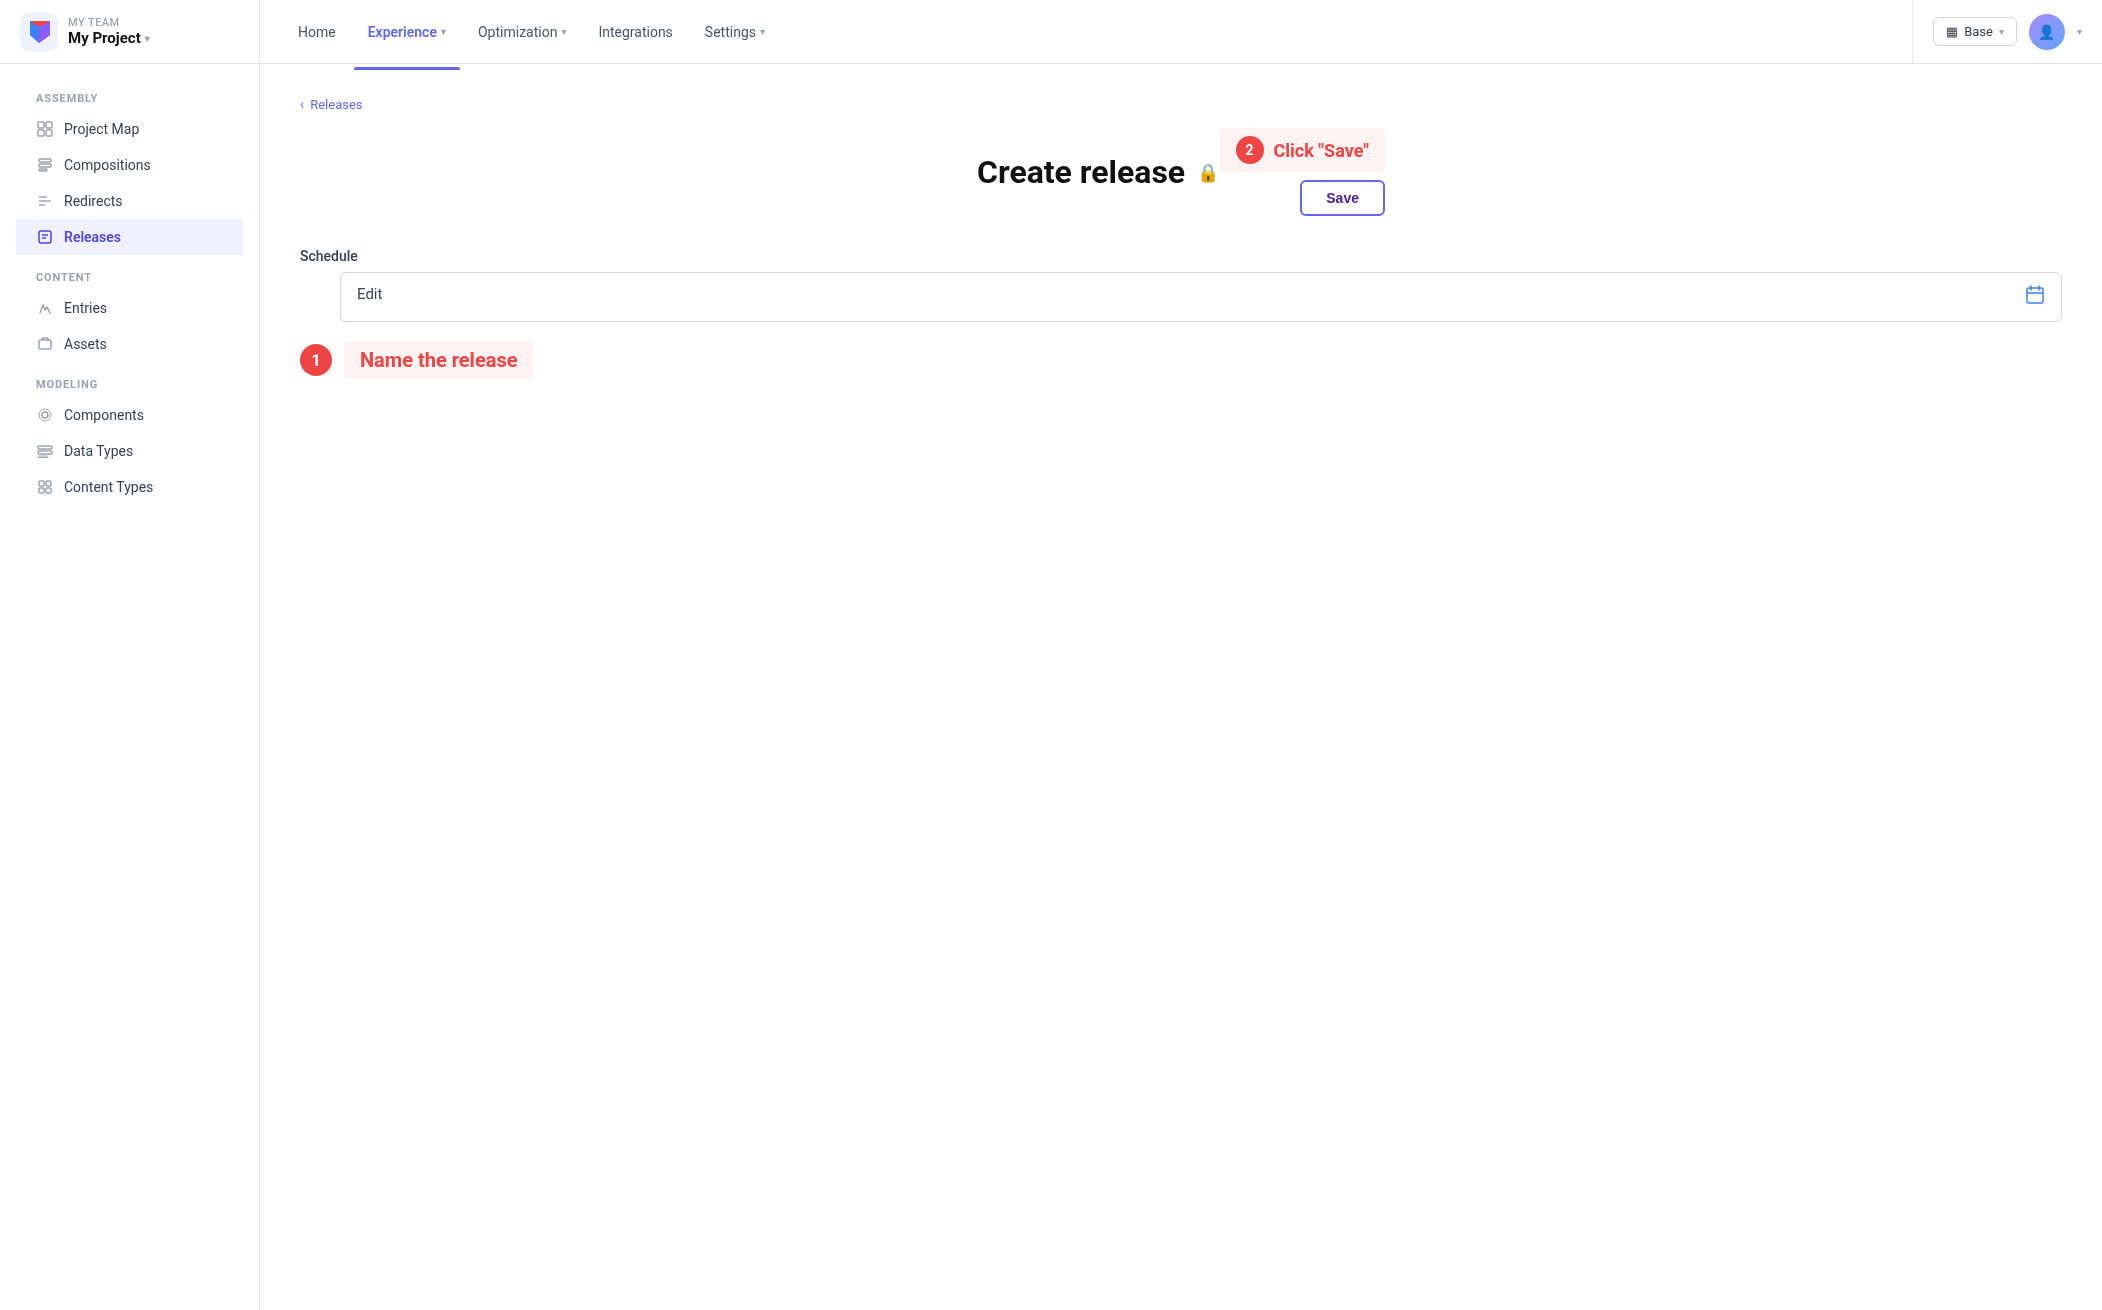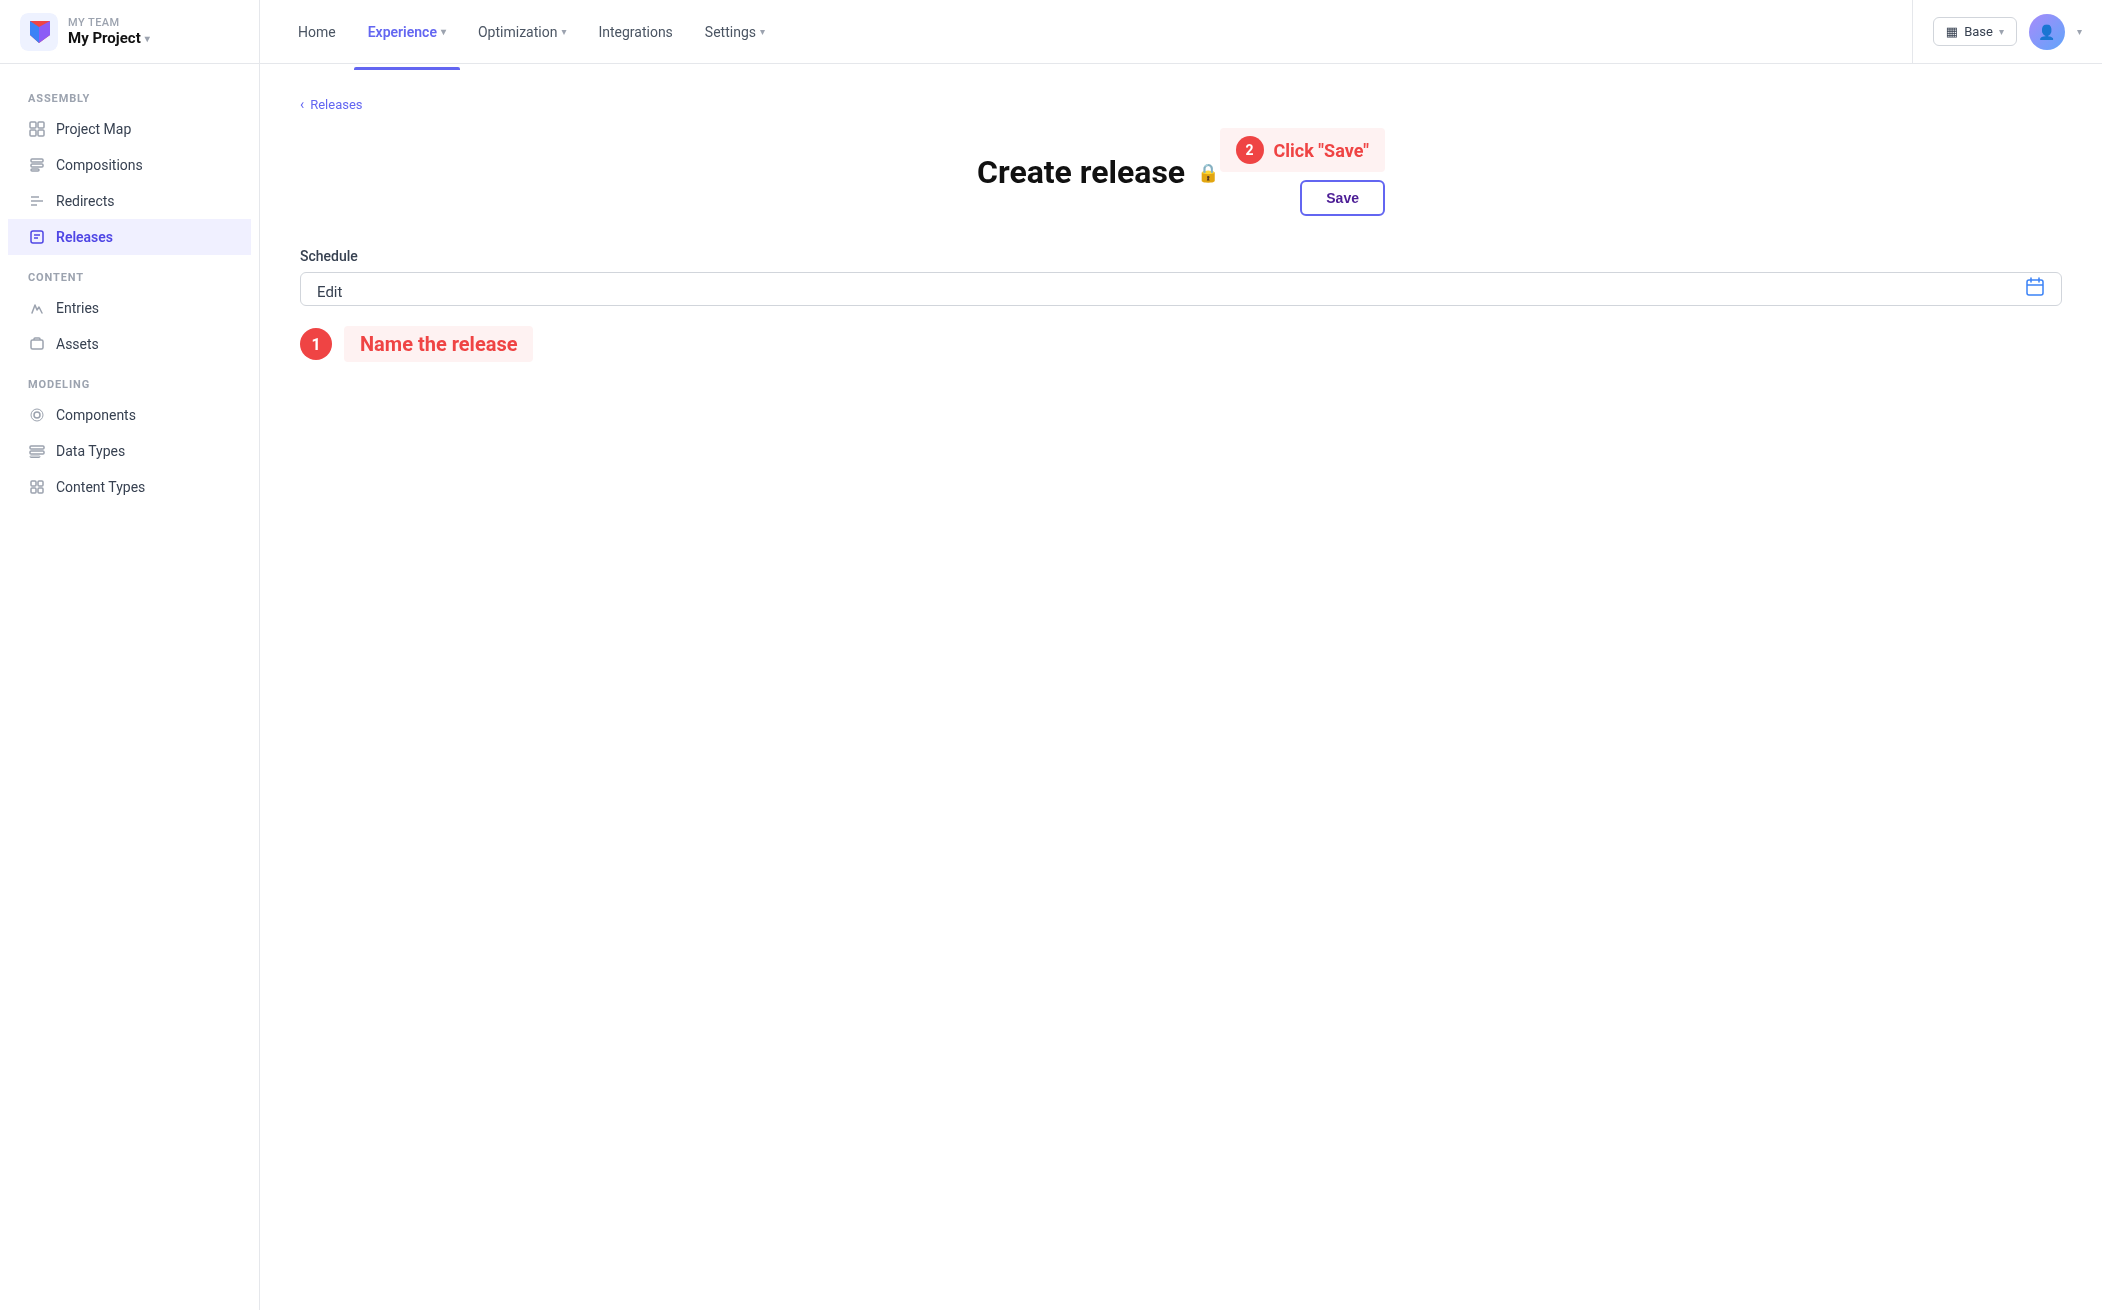--- a/index.html
+++ b/index.html
@@ -54,21 +54,21 @@
       display: flex; align-items: center; justify-content: center; font-size: 14px; color: #fff;
     }
     .chevron { font-size: 10px; color: #9ca3af; }
 
     
     .layout { display: flex; height: calc(100vh - 64px); }
 
     
     .sidebar {
       width: 260px; min-width: 260px; border-right: 1px solid #e5e7eb;
-      padding: 20px 8px; overflow-y: auto; background: #fff;
+      padding: 20px 16px; overflow-y: auto; background: #fff;
     }
     .sidebar-section { margin-bottom: 8px; }
     .sidebar-section-title {
       font-size: 11px; font-weight: 700; letter-spacing: 0.08em; color: #9ca3af;
       padding: 8px 20px 6px; text-transform: uppercase;
     }
     .sidebar-item {
       display: flex; align-items: center; gap: 10px;
       padding: 9px 20px; font-size: 14px; color: #374151;
       cursor: pointer; border-radius: 0;
@@ -105,23 +105,23 @@
     .form-row { display: flex; gap: 32px; margin-bottom: 20px; }
     .form-group { display: flex; flex-direction: column; gap: 8px; }
     .form-group-name { flex: 1; }
     .form-group-schedule { flex: 1; }
     .form-label { font-size: 14px; color: #374151; font-weight: 500; }
     .form-input {
       padding: 12px 16px; border: 1px solid #d1d5db; border-radius: 6px;
       font-size: 15px; color: #111; outline: none; width: 100%;
     }
     .schedule-field {
-      display: flex; align-items: flex-end; justify-content: space-between;
-      padding: 4px 16px; border: 1px solid #d1d5db; border-radius: 6px;
-      font-size: 15px; color: #374151;
+      display: flex; align-items: flex-start; justify-content: space-between;
+      padding: 12px 16px; border: 1px solid #d1d5db; border-radius: 6px;
+      font-size: 15px; color: #374151; margin-left: 40px;
     }
     .schedule-icon { color: #6366f1; font-size: 18px; }
 
     
     .annotation-row { display: flex; align-items: center; gap: 12px; margin-top: 4px; }
     .annotation-badge {
       width: 32px; height: 32px; border-radius: 50%; background: #ef4444;
       color: #fff; font-size: 16px; font-weight: 700;
       display: flex; align-items: center; justify-content: center; flex-shrink: 0;
     }

